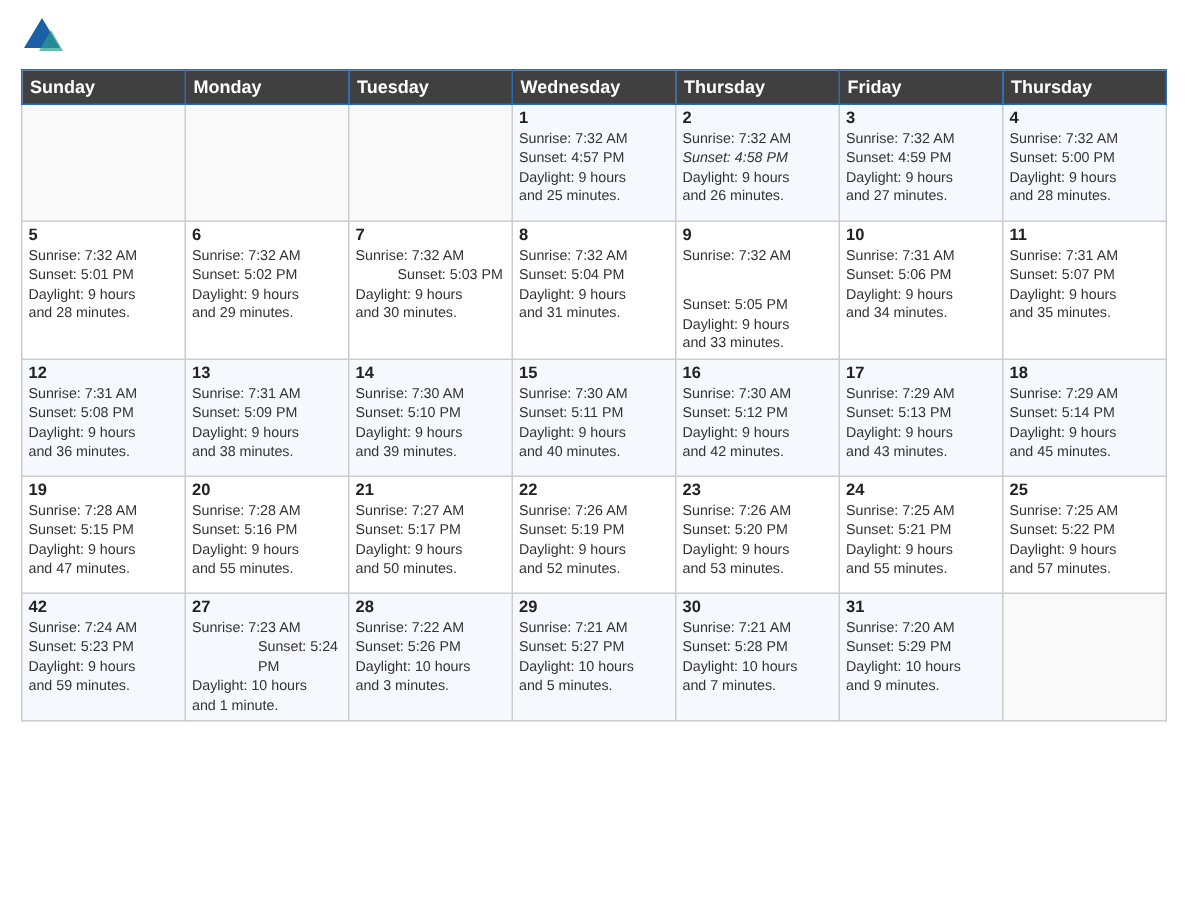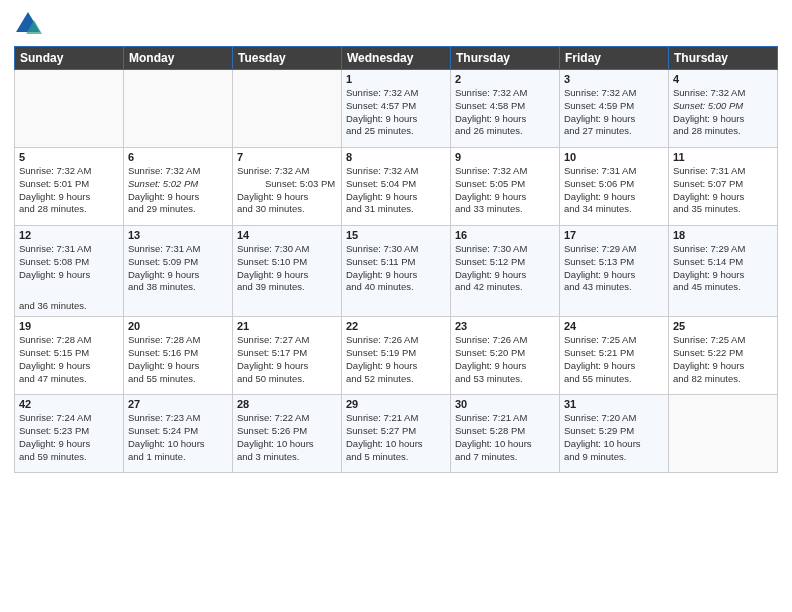--- a/index.html
+++ b/index.html
@@ -141,72 +141,72 @@
           <td>
             <span class="day-num">1</span>
             <div style="line-height: 1.35;">Sunrise: 7:32 AM</div>
             <div style="line-height: 1.35;">Sunset: 4:57 PM</div>
             <div style="line-height: 1.35;">Daylight: 9 hours</div>
             <div style="line-height: 1.35;">and 25 minutes.</div>
           </td>
           <td>
             <span class="day-num">2</span>
             <div style="line-height: 1.35;">Sunrise: 7:32 AM</div>
-            <div style="line-height: 1.35;">Sunset: 4:58 PM</div>
+            <div style="line-height: 1.35; font-style: italic;">Sunset: 4:58 PM</div>
             <div style="line-height: 1.35;">Daylight: 9 hours</div>
             <div style="line-height: 1.35;">and 26 minutes.</div>
           </td>
           <td>
             <span class="day-num">3</span>
             <div style="line-height: 1.35;">Sunrise: 7:32 AM</div>
             <div style="line-height: 1.35;">Sunset: 4:59 PM</div>
             <div style="line-height: 1.35;">Daylight: 9 hours</div>
             <div style="line-height: 1.35;">and 27 minutes.</div>
           </td>
           <td>
             <span class="day-num">4</span>
             <div style="line-height: 1.35;">Sunrise: 7:32 AM</div>
-            <div style="line-height: 1.35; font-style: italic;">Sunset: 5:00 PM</div>
+            <div style="line-height: 1.35;">Sunset: 5:00 PM</div>
             <div style="line-height: 1.35;">Daylight: 9 hours</div>
             <div style="line-height: 1.35;">and 28 minutes.</div>
           </td>
         </tr>
         <tr>
           <td>
             <span class="day-num">5</span>
             <div style="line-height: 1.35;">Sunrise: 7:32 AM</div>
             <div style="line-height: 1.35;">Sunset: 5:01 PM</div>
             <div style="line-height: 1.35;">Daylight: 9 hours</div>
             <div style="line-height: 1.35;">and 28 minutes.</div>
           </td>
           <td>
             <span class="day-num">6</span>
             <div style="line-height: 1.35;">Sunrise: 7:32 AM</div>
-            <div style="line-height: 1.35; font-style: italic;">Sunset: 5:02 PM</div>
+            <div style="line-height: 1.35;">Sunset: 5:02 PM</div>
             <div style="line-height: 1.35;">Daylight: 9 hours</div>
             <div style="line-height: 1.35;">and 29 minutes.</div>
           </td>
           <td>
             <span class="day-num">7</span>
             <div style="line-height: 1.35;">Sunrise: 7:32 AM</div>
             <div style="line-height: 1.35; margin-left: 28px;">Sunset: 5:03 PM</div>
             <div style="line-height: 1.35;">Daylight: 9 hours</div>
             <div style="line-height: 1.35;">and 30 minutes.</div>
           </td>
           <td>
             <span class="day-num">8</span>
             <div style="line-height: 1.35;">Sunrise: 7:32 AM</div>
             <div style="line-height: 1.35;">Sunset: 5:04 PM</div>
             <div style="line-height: 1.35;">Daylight: 9 hours</div>
             <div style="line-height: 1.35;">and 31 minutes.</div>
           </td>
           <td>
             <span class="day-num">9</span>
             <div style="line-height: 1.35;">Sunrise: 7:32 AM</div>
-            <div style="line-height: 1.35;">Sunset: 5:05 PM</div>
+            <div style="line-height: 1.35; margin-top: 20px;">Sunset: 5:05 PM</div>
             <div style="line-height: 1.35;">Daylight: 9 hours</div>
             <div style="line-height: 1.35;">and 33 minutes.</div>
           </td>
           <td>
             <span class="day-num">10</span>
             <div style="line-height: 1.35;">Sunrise: 7:31 AM</div>
             <div style="line-height: 1.35;">Sunset: 5:06 PM</div>
             <div style="line-height: 1.35;">Daylight: 9 hours</div>
             <div style="line-height: 1.35;">and 34 minutes.</div>
           </td>
@@ -217,21 +217,21 @@
             <div style="line-height: 1.35;">Daylight: 9 hours</div>
             <div style="line-height: 1.35;">and 35 minutes.</div>
           </td>
         </tr>
         <tr>
           <td>
             <span class="day-num">12</span>
             <div style="line-height: 1.35;">Sunrise: 7:31 AM</div>
             <div style="line-height: 1.35;">Sunset: 5:08 PM</div>
             <div style="line-height: 1.35;">Daylight: 9 hours</div>
-            <div style="line-height: 1.35; margin-top: 19px;">and 36 minutes.</div>
+            <div style="line-height: 1.35;">and 36 minutes.</div>
           </td>
           <td>
             <span class="day-num">13</span>
             <div style="line-height: 1.35;">Sunrise: 7:31 AM</div>
             <div style="line-height: 1.35;">Sunset: 5:09 PM</div>
             <div style="line-height: 1.35;">Daylight: 9 hours</div>
             <div style="line-height: 1.35;">and 38 minutes.</div>
           </td>
           <td>
             <span class="day-num">14</span>
@@ -310,35 +310,35 @@
             <div style="line-height: 1.35;">Sunrise: 7:25 AM</div>
             <div style="line-height: 1.35;">Sunset: 5:21 PM</div>
             <div style="line-height: 1.35;">Daylight: 9 hours</div>
             <div style="line-height: 1.35;">and 55 minutes.</div>
           </td>
           <td>
             <span class="day-num">25</span>
             <div style="line-height: 1.35;">Sunrise: 7:25 AM</div>
             <div style="line-height: 1.35;">Sunset: 5:22 PM</div>
             <div style="line-height: 1.35;">Daylight: 9 hours</div>
-            <div style="line-height: 1.35;">and 82 minutes.</div>
+            <div style="line-height: 1.35;">and 57 minutes.</div>
           </td>
         </tr>
         <tr>
           <td>
             <span class="day-num">42</span>
             <div style="line-height: 1.35;">Sunrise: 7:24 AM</div>
             <div style="line-height: 1.35;">Sunset: 5:23 PM</div>
             <div style="line-height: 1.35;">Daylight: 9 hours</div>
             <div style="line-height: 1.35;">and 59 minutes.</div>
           </td>
           <td>
             <span class="day-num">27</span>
             <div style="line-height: 1.35;">Sunrise: 7:23 AM</div>
-            <div style="line-height: 1.35;">Sunset: 5:24 PM</div>
+            <div style="line-height: 1.35; margin-left: 44px;">Sunset: 5:24 PM</div>
             <div style="line-height: 1.35;">Daylight: 10 hours</div>
             <div style="line-height: 1.35;">and 1 minute.</div>
           </td>
           <td>
             <span class="day-num">28</span>
             <div style="line-height: 1.35;">Sunrise: 7:22 AM</div>
             <div style="line-height: 1.35;">Sunset: 5:26 PM</div>
             <div style="line-height: 1.35;">Daylight: 10 hours</div>
             <div style="line-height: 1.35;">and 3 minutes.</div>
           </td>

